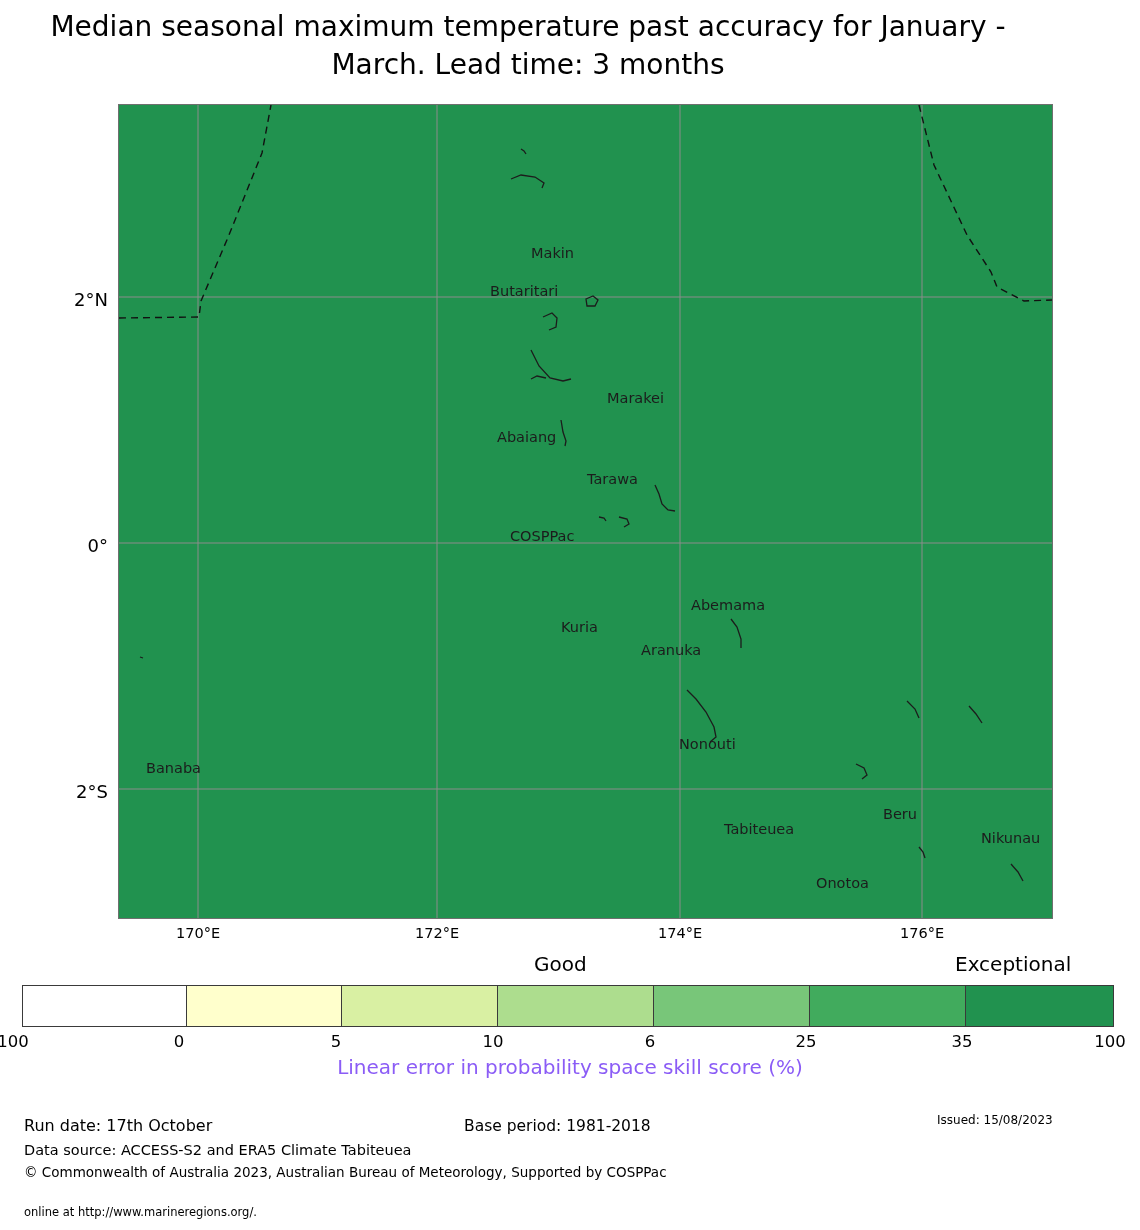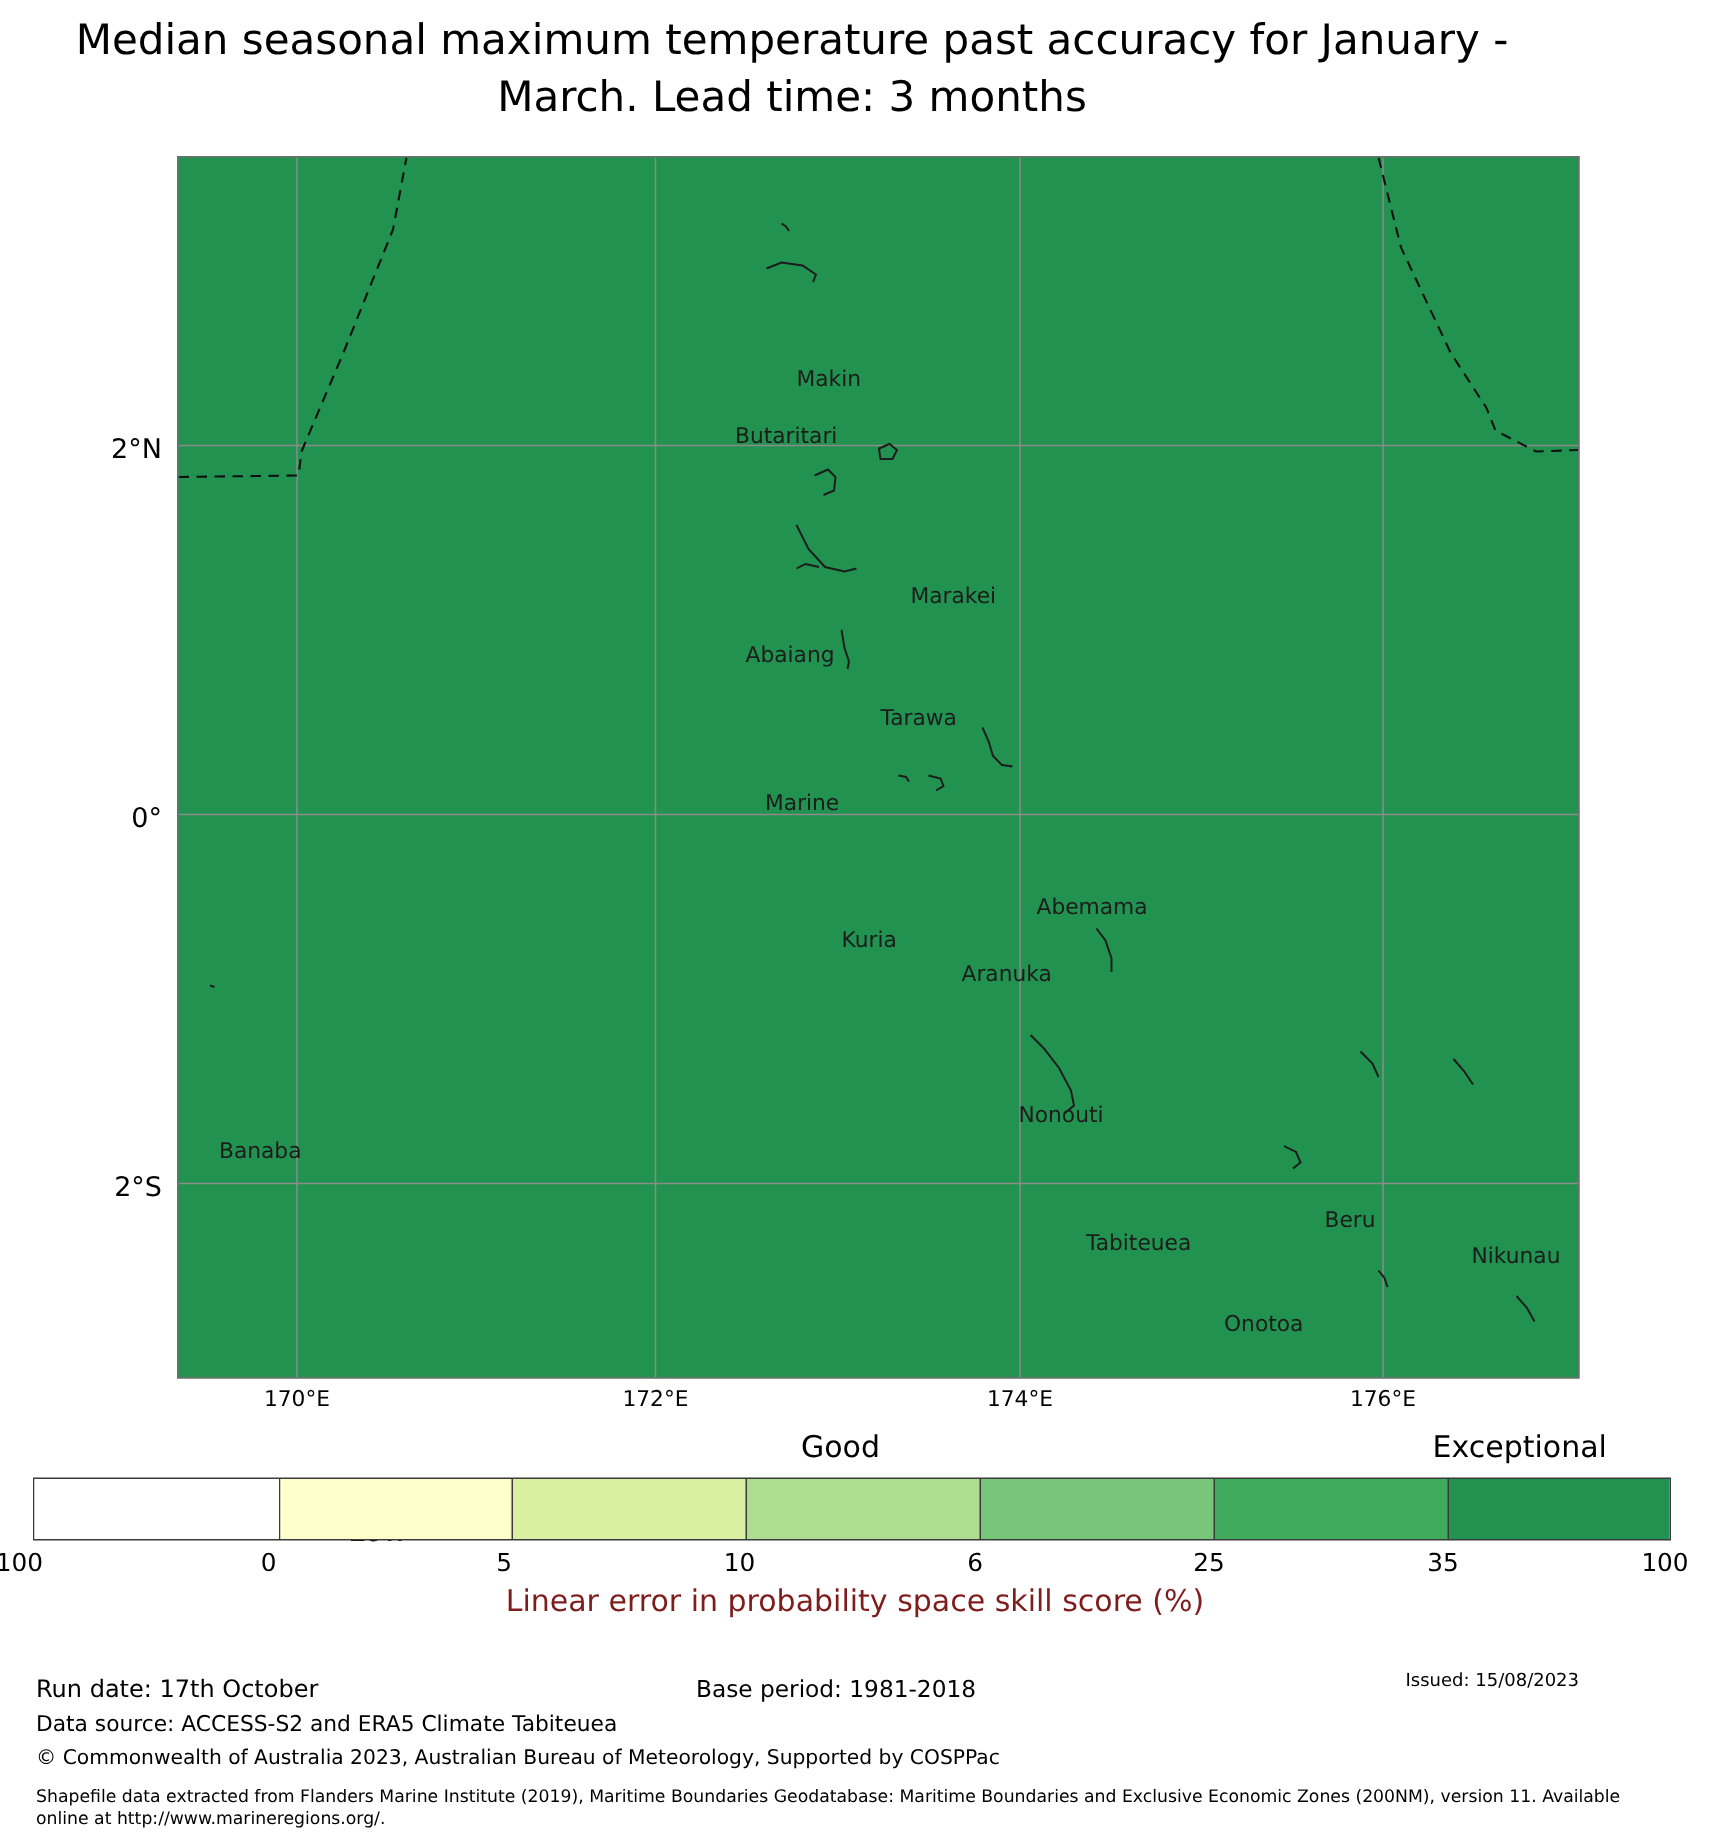--- a/index.html
+++ b/index.html
@@ -97,21 +97,21 @@
     text-align: center;
     white-space: nowrap;
   }
   .cbar-title {
     position: absolute;
     left: 0;
     top: 1055px;
     width: 1140px;
     text-align: center;
     font-size: 20px;
-    color: #7f1d1d;
+    color: #8b5cf6;
   }
   .foot {
     position: absolute;
     font-size: 14.5px;
     color: #000;
     white-space: nowrap;
   }
   .foot-small {
     position: absolute;
     font-size: 11.5px;
@@ -160,21 +160,21 @@
       <path class="coast" d="M737 659 l8 4 l3 7 l-5 4"></path>
       <path class="coast" d="M800 742 l4 5 l2 6"></path>
       <path class="coast" d="M892 759 l7 8 l5 9"></path>
     </svg>
 
     <div class="place-label" style="left:412px;top:140px;">Makin</div>
     <div class="place-label" style="left:371px;top:178px;">Butaritari</div>
     <div class="place-label" style="left:488px;top:285px;">Marakei</div>
     <div class="place-label" style="left:378px;top:324px;">Abaiang</div>
     <div class="place-label" style="left:468px;top:366px;">Tarawa</div>
-    <div class="place-label" style="left:391px;top:423px;">Marine</div>
+    <div class="place-label" style="left:391px;top:423px;">COSPPac</div>
     <div class="place-label" style="left:572px;top:492px;">Abemama</div>
     <div class="place-label" style="left:442px;top:514px;">Kuria</div>
     <div class="place-label" style="left:522px;top:537px;">Aranuka</div>
     <div class="place-label" style="left:560px;top:631px;">Nonouti</div>
     <div class="place-label" style="left:27px;top:655px;">Banaba</div>
     <div class="place-label" style="left:605px;top:716px;">Tabiteuea</div>
     <div class="place-label" style="left:764px;top:701px;">Beru</div>
     <div class="place-label" style="left:862px;top:725px;">Nikunau</div>
     <div class="place-label" style="left:697px;top:770px;">Onotoa</div>
 
@@ -212,16 +212,15 @@
   <div class="cbar-tick" style="left:922px;width:80px;">35</div>
   <div class="cbar-tick" style="left:1070px;width:80px;">100</div>
 
   <div class="cbar-title">Linear error in probability space skill score (%)</div>
 
   <div class="foot" style="left:24px;top:1116px;font-size:16px;">Run date: 17th October</div>
   <div class="foot" style="left:464px;top:1117px;font-size:15.5px;">Base period: 1981-2018</div>
   <div class="foot" style="left:937px;top:1113px;font-size:12px;">Issued: 15/08/2023</div>
   <div class="foot" style="left:24px;top:1142px;font-size:14.5px;">Data source: ACCESS-S2 and ERA5 Climate Tabiteuea</div>
   <div class="foot" style="left:24px;top:1164px;font-size:13.5px;">© Commonwealth of Australia 2023, Australian Bureau of Meteorology, Supported by COSPPac</div>
-  <div class="foot-small" style="left:24px;top:1190px;">Shapefile data extracted from Flanders Marine Institute (2019), Maritime Boundaries Geodatabase: Maritime Boundaries and Exclusive Economic Zones (200NM), version 11. Available</div>
   <div class="foot-small" style="left:24px;top:1205px;">online at http://www.marineregions.org/.</div>
 
 </div>
 
 </body></html>

